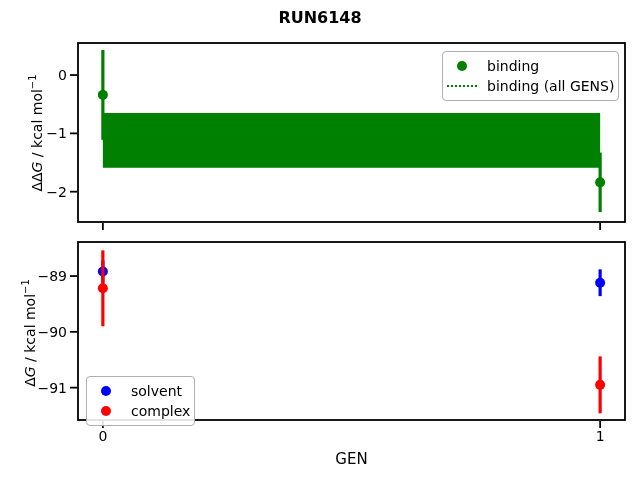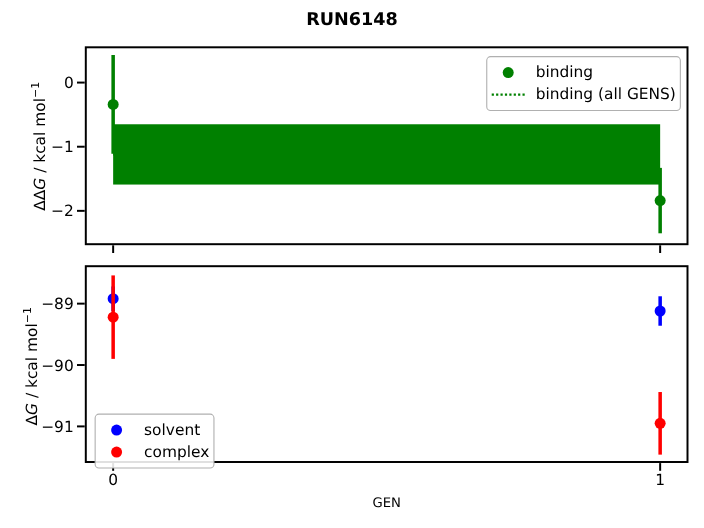--- a/index.html
+++ b/index.html
@@ -14,21 +14,21 @@
   #plot{position:absolute;left:0;top:0;}
   svg text{font-family:"DejaVu Sans",sans-serif;font-size:14px;fill:#000;}
   .ylabel{
     position:absolute;width:180px;height:18px;text-align:center;
     font-size:14px;transform:rotate(-90deg);white-space:nowrap;
   }
   .ylabel .var{font-style:italic;}
   .ylabel sup{font-size:10px;}
   .xlabel{
     position:absolute;left:78px;top:450px;width:547px;text-align:center;
-    font-size:12px;
+    font-size:15px;
   }
   .legend{
     position:absolute;background:rgba(255,255,255,0.88);
     border:1px solid #b0b0b0;border-radius:4px;padding:4px;
     font-size:14px;line-height:20px;
   }
   .legend-row{display:flex;align-items:center;height:20px;}
   .swatch-area{width:30px;display:flex;justify-content:center;align-items:center;flex:none;}
   .dot{width:10px;height:10px;border-radius:50%;display:inline-block;}
   .dotted-line{width:30px;height:0;border-top:2px dotted #008000;display:inline-block;}

